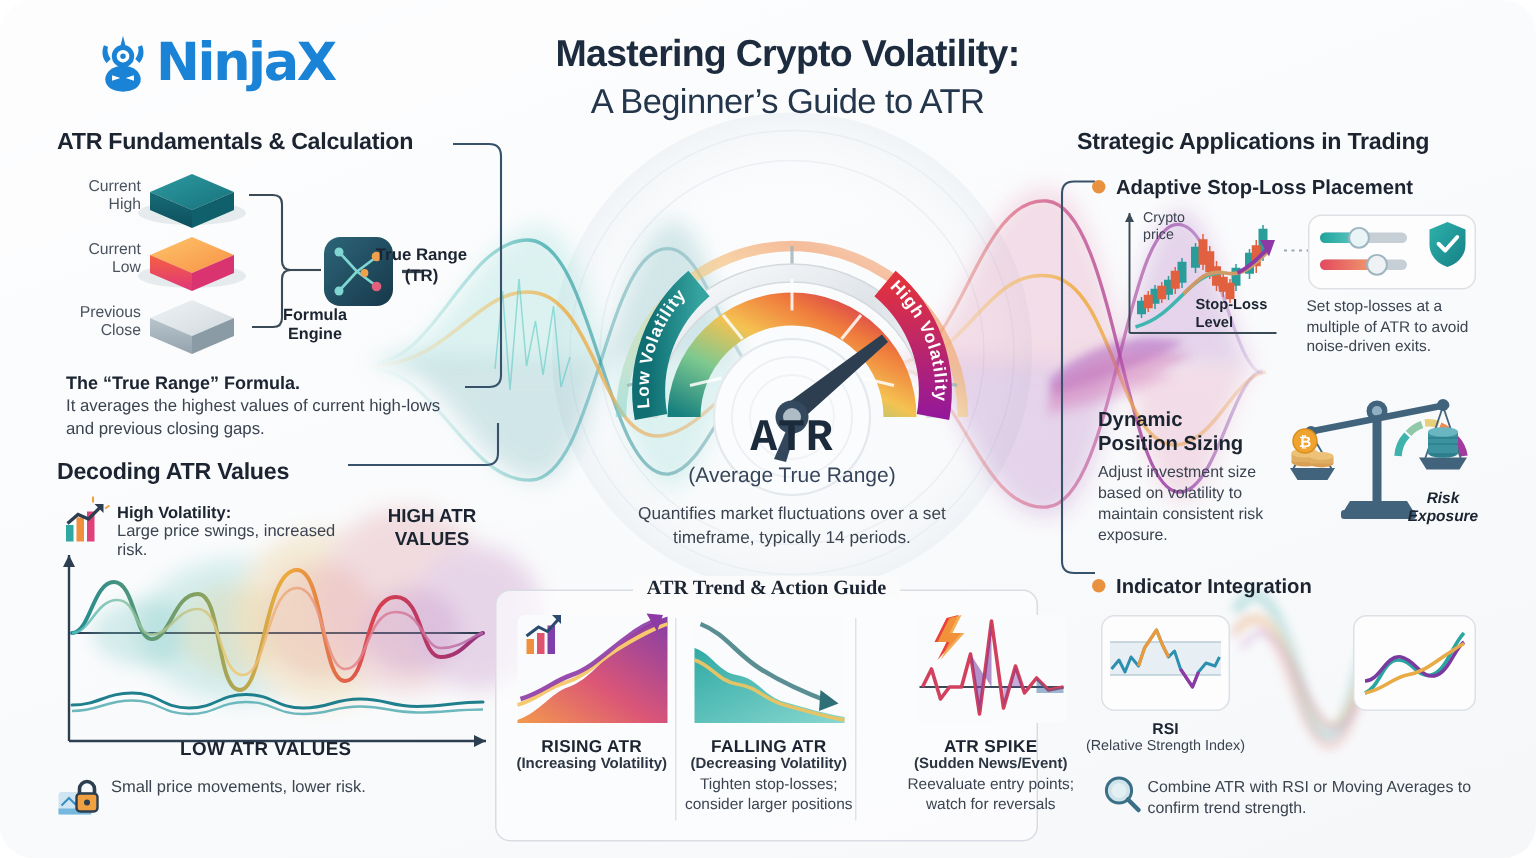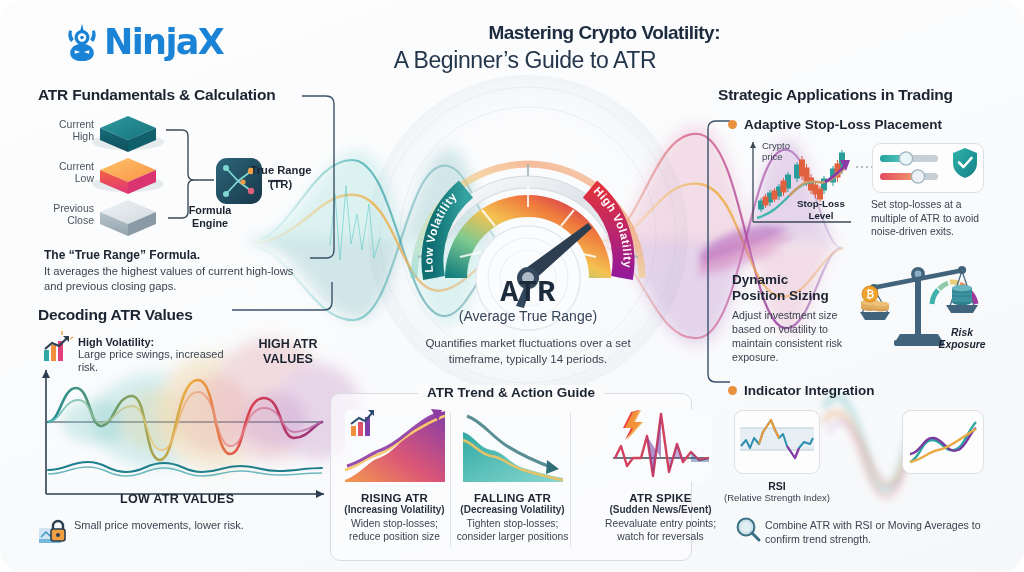--- a/index.html
+++ b/index.html
@@ -23,21 +23,21 @@
   .body-txt { font-size: 11.2px; color: #3b4450; line-height: 1.32; }
 
   
   #logo { position: absolute; left: 62px; top: 22px; display: flex; align-items: center; }
   #logo .mark { width: 40px; height: 40px; margin-right: 2px; }
   #logo .word { font-size: 35px; font-weight: bold; color: #1a83d6; letter-spacing: -1.6px;
                 font-family: "DejaVu Sans", sans-serif; line-height: 40px; }
 
   
   #title { position: absolute; left: 330px; top: 22px; width: 390px; text-align: center; }
-  #title .l1 { font-size: 19px; font-weight: bold; color: #1d2b3f; letter-spacing: -0.5px; text-align: right; }
+  #title .l1 { font-size: 25px; font-weight: bold; color: #1d2b3f; letter-spacing: -0.5px; }
   #title .l2 { font-size: 23px; color: #24364c; letter-spacing: -0.4px; margin-top: 3px; }
 
   
   #sec-fund { position: absolute; left: 38px; top: 86px; }
   #cube-diagram { position: absolute; left: 36px; top: 112px; width: 300px; height: 118px; }
   .cube-lbl { position: absolute; text-align: right; width: 58px; font-size: 10.5px; color: #4a535f; line-height: 1.15; }
   #tr-formula { position: absolute; left: 44px; top: 248px; width: 250px; }
   #tr-formula .t1 { font-size: 12px; font-weight: bold; color: #1b2430; margin-bottom: 2px; }
 
   #sec-decode { position: absolute; left: 38px; top: 306px; }
@@ -58,40 +58,40 @@
              font-size: 30px; font-weight: bold; color: #1c2b3c; letter-spacing: 0.5px; font-family: Liberation Mono, monospace; }
   #atr-sub { position: absolute; left: 404px; top: 308px; width: 248px; text-align: center;
              font-size: 14px; color: #36455a; }
   #atr-desc { position: absolute; left: 398px; top: 336px; width: 260px; text-align: center;
               font-size: 11.5px; color: #3b4450; line-height: 1.38; }
 
   
   #trend-panel { position: absolute; left: 330px; top: 393px; width: 362px; height: 168px;
                  border: 1px solid #d9dde3; border-radius: 10px; background: rgba(252,252,253,0.72); }
   #trend-title { position: absolute; left: 330px; top: 383px; width: 362px; text-align: center; }
-  #trend-title span { background: #fbfbfc; padding: 0 9px; font-size: 13.5px; font-weight: bold; color: #1b2430; }
+  #trend-title span { background: #fbfbfc; padding: 0 9px; font-size: 13.5px; font-weight: bold; color: #1b2430; font-family: Liberation Serif, serif; }
   .trend-col { position: absolute; top: 406px; width: 115px; }
   .trend-col .art { width: 104px; height: 80px; margin: 0 auto 6px; }
   .trend-col .tt { font-size: 11.5px; font-weight: bold; color: #1b2430; text-align: center; letter-spacing: 0.2px; }
   .trend-col .ts { font-size: 10px; font-weight: bold; color: #2b3642; text-align: center; }
   .trend-col .td { font-size: 10.3px; color: #3b4450; text-align: center; line-height: 1.28; margin-top: 2px; }
   .vdiv { position: absolute; top: 412px; width: 1px; height: 135px; background: #dfe3e8; }
 
   
   #sec-strat { position: absolute; left: 718px; top: 86px; }
   .bullet-row { position: absolute; display: flex; align-items: center; }
   .bullet-dot { width: 9px; height: 9px; border-radius: 50%; background: #e8913f; margin-right: 7px; flex: none; }
   #bul-stop { left: 728px; top: 117px; }
   #bul-ind  { left: 728px; top: 383px; }
   #bul-stop .h-sub, #bul-ind .h-sub { font-size: 13.5px; }
 
   #candle-card { position: absolute; left: 745px; top: 138px; width: 110px; height: 92px; }
   #crypto-lbl { position: absolute; left: 762px; top: 141px; font-size: 9.5px; color: #3b4450; line-height: 1.15; font-weight: 500; }
   #sl-lbl { position: absolute; left: 797px; top: 198px; font-size: 9.8px; font-weight: bold; color: #1b2430;
-            text-align: center; line-height: 1.2; }
+            text-align: left; line-height: 1.2; }
   #slider-card { position: absolute; left: 872px; top: 143px; width: 112px; height: 50px;
                  border: 1px solid #dde1e6; border-radius: 9px; background: #fdfdfe; }
   #stop-desc { position: absolute; left: 871px; top: 198px; width: 120px; font-size: 10.3px;
                color: #3b4450; line-height: 1.32; }
 
   #dyn-title { position: absolute; left: 732px; top: 272px; font-size: 13.5px; font-weight: bold;
                color: #1b2430; line-height: 1.18; }
   #dyn-desc { position: absolute; left: 732px; top: 308px; width: 118px; font-size: 10.6px;
               color: #3b4450; line-height: 1.33; }
   #scale-art { position: absolute; left: 860px; top: 258px; width: 120px; height: 92px; }
@@ -514,24 +514,20 @@
       <g>
         <rect x="8" y="20" width="5" height="10" fill="#f0903f"></rect>
         <rect x="15" y="16" width="5" height="14" fill="#e0536f"></rect>
         <rect x="22" y="11" width="5" height="19" fill="#7e3fa8"></rect>
         <path d="M8 18 L16 12 L22 15 L30 6" stroke="#2b4a6f" stroke-width="2" fill="none"></path>
         <path d="M25 4 L31 4 L31 10 Z" fill="#2b4a6f"></path>
       </g>
     </svg>
     <div class="tt">RISING ATR</div>
     <div class="ts">(Increasing Volatility)</div>
-    <div class="td">
-      <span>Widen stop-losses;</span><br>
-      <span>reduce position size</span>
-    </div>
   </div>
 
   <div class="trend-col" style="left:455px">
     <svg class="art" viewBox="0 0 104 80">
       <defs>
         <linearGradient id="fallFill" x1="0" y1="0" x2="1" y2="1">
           <stop offset="0%" stop-color="#1fa39c"></stop>
             <stop offset="100%" stop-color="#7fd4cd"></stop>
         </linearGradient>
       </defs>

